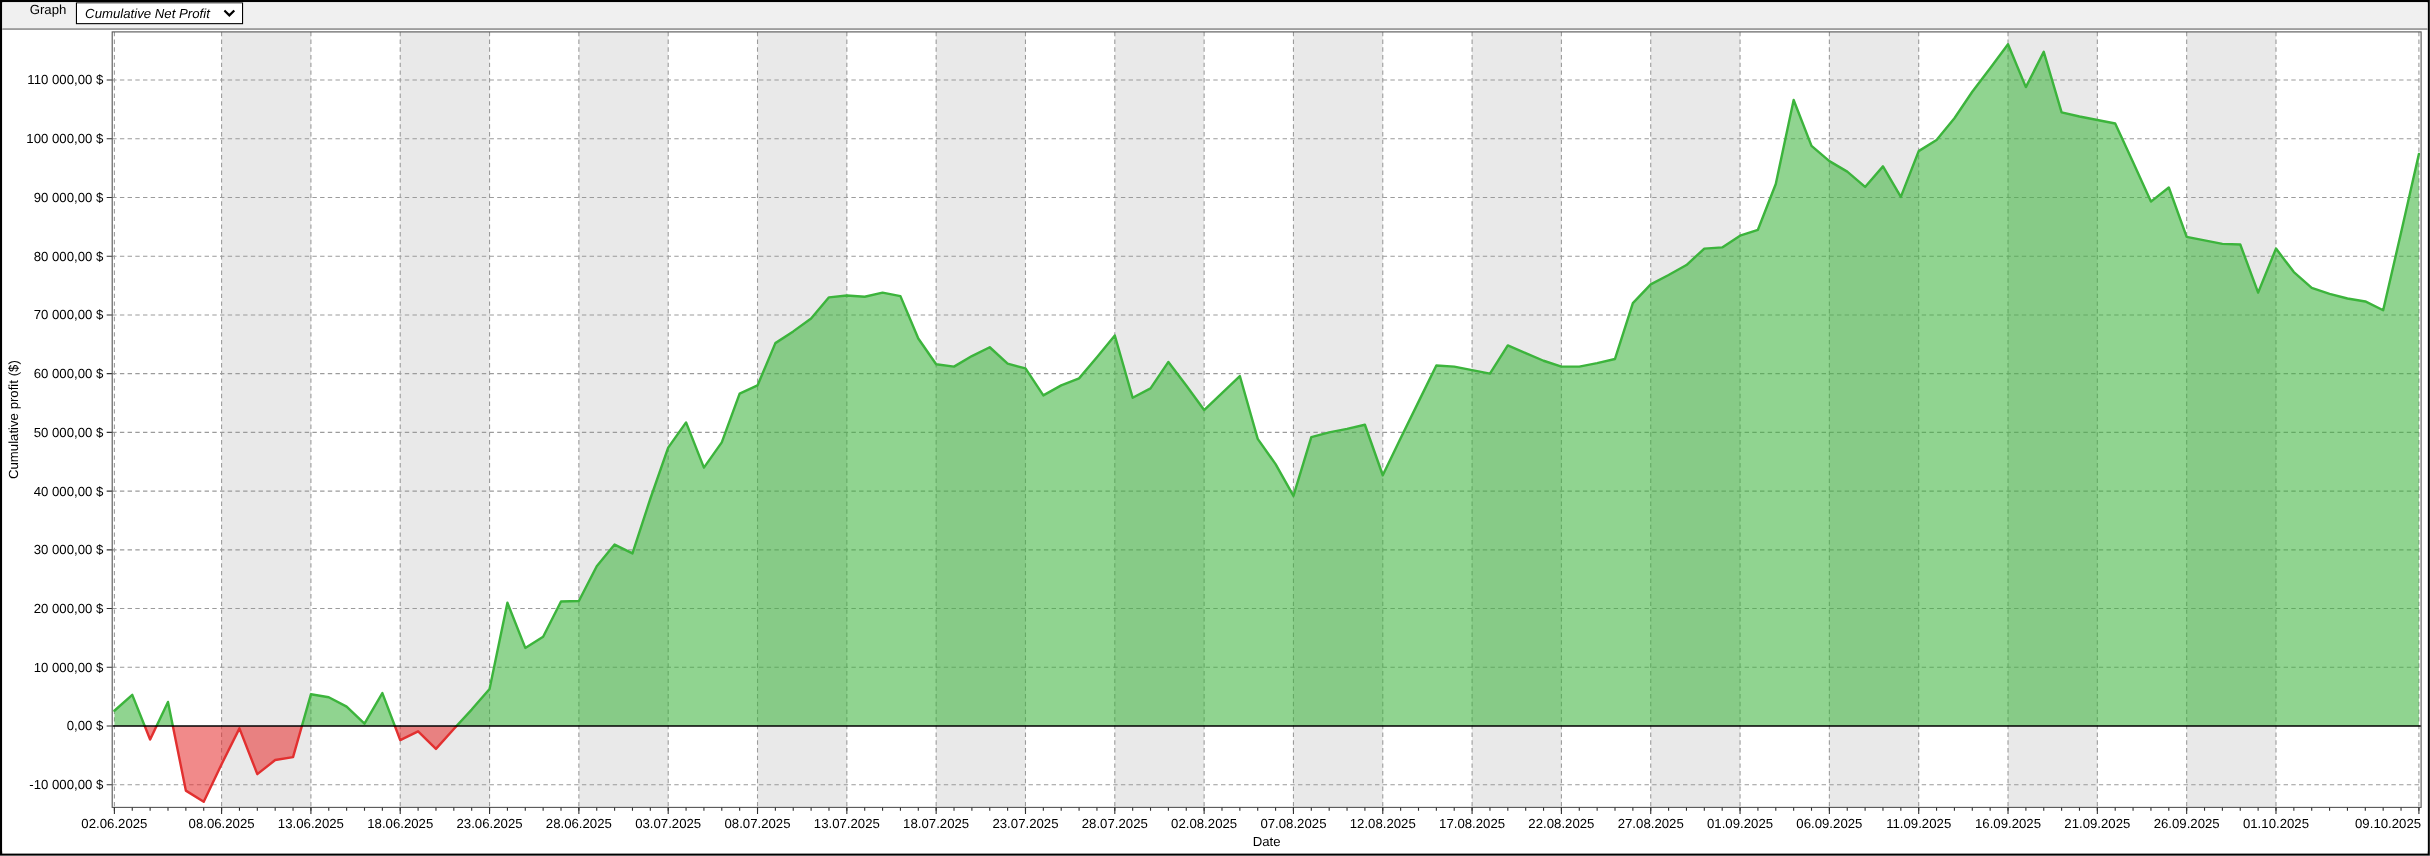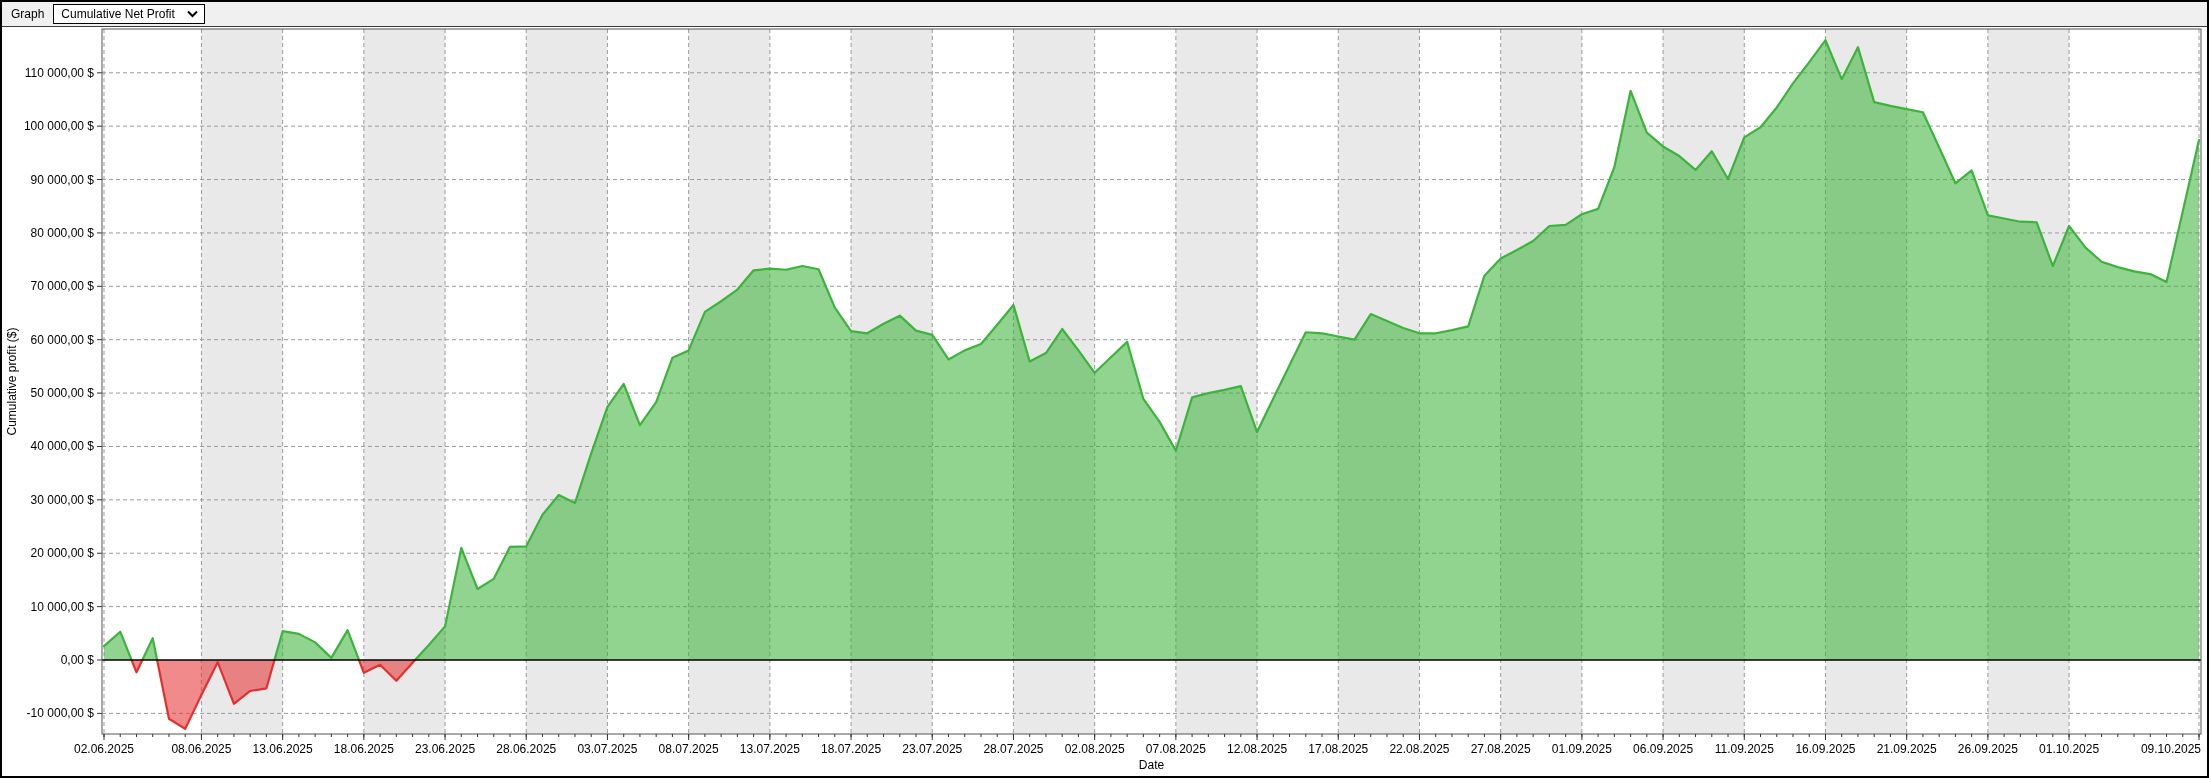--- a/index.html
+++ b/index.html
@@ -10,36 +10,37 @@
     background:#ffffff;
     border:2px solid #000000;
     font-family:"Liberation Sans", sans-serif;
     overflow:hidden;
   }
   .toolbar {
     height:25px;
     background:#f0f0f0;
     border-bottom:1px solid #3c3c3c;
     display:flex;
-    align-items:center;
-    padding:0 9px;
+    align-items:flex-start;
+    padding:0 25px;
     gap:9px;
   }
   .toolbar-label { font-size:12px; color:#000; }
   .combo {
     background:#ffffff;
     border:1px solid #000000;
     height:20px;
     min-width:152px;
     display:flex;
     align-items:center;
     justify-content:space-between;
     padding:0 6px 0 7px;
     gap:10px;
     cursor:default;
+    font-style:italic;
   }
   .combo-value { font-size:12px; color:#000; white-space:nowrap; }
   .combo .chev { display:flex; align-items:center; }
   .chart-area { position:relative; width:2205px; height:747px; background:#fff; }
   svg text { font-family:"Liberation Sans", sans-serif; fill:#000000; }
 </style>
 </head>
 <body>
 
 <div class="window">

